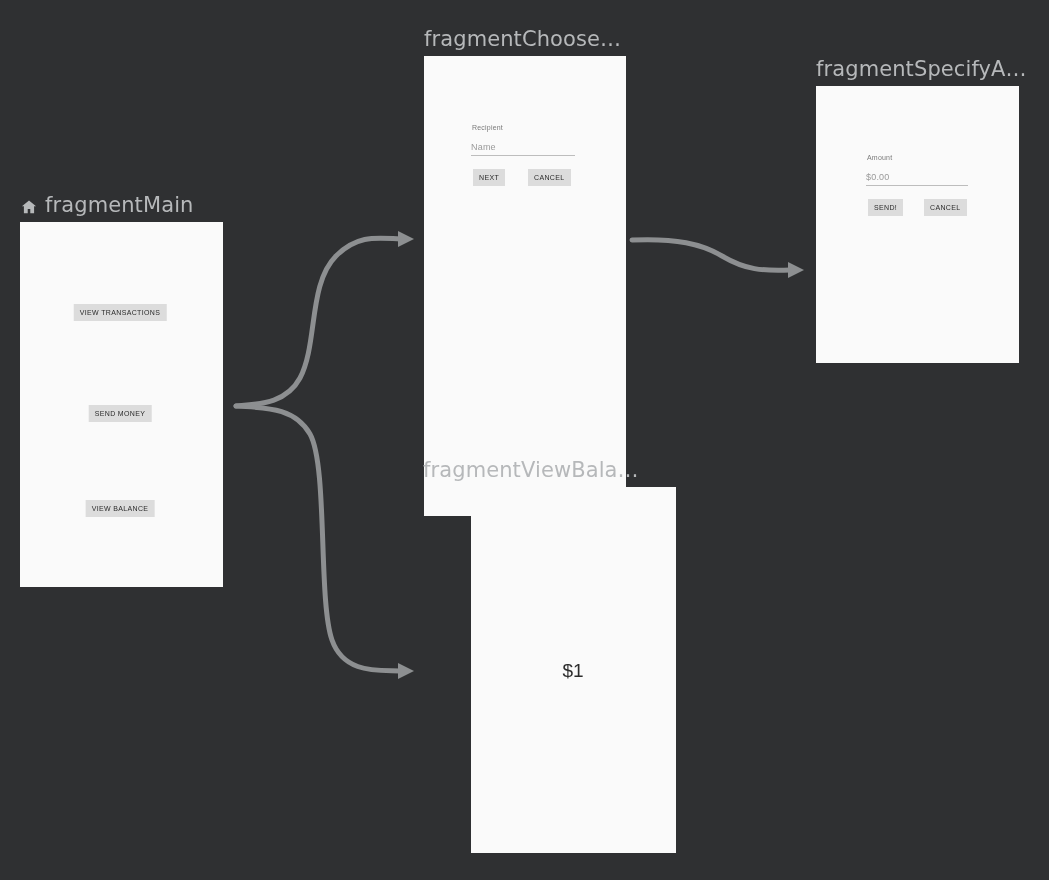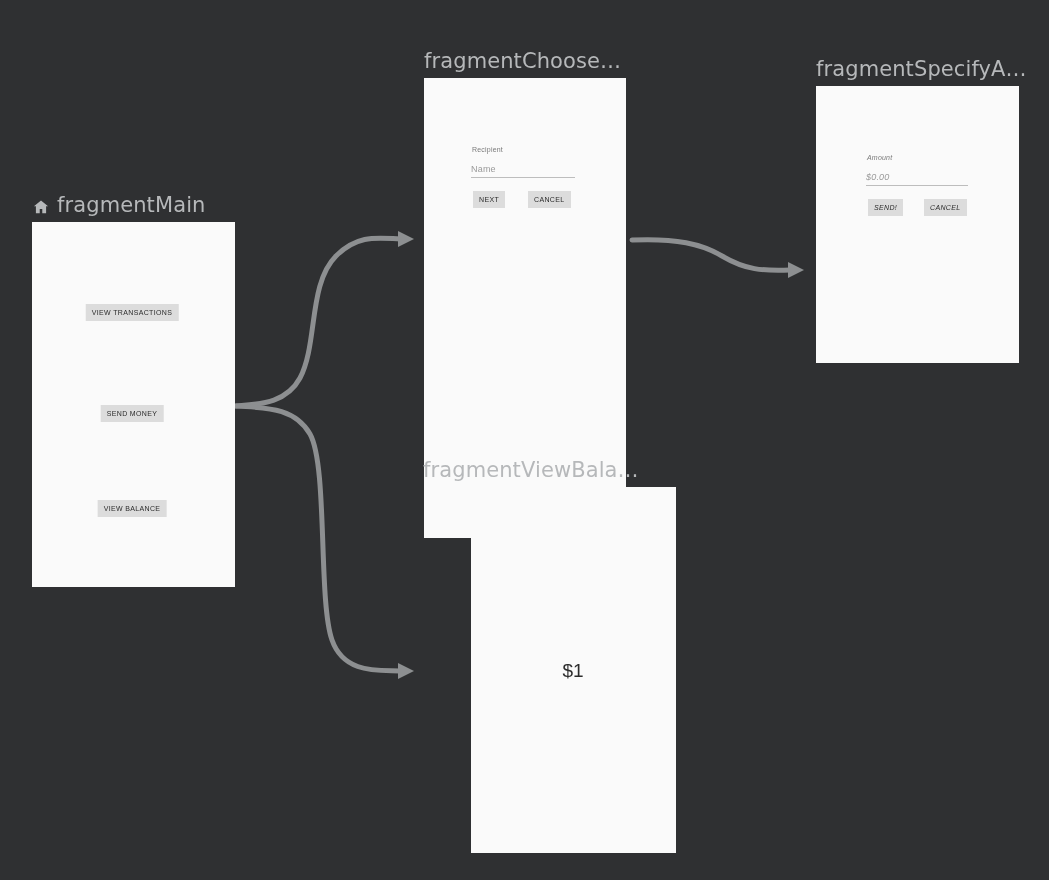--- a/index.html
+++ b/index.html
@@ -124,49 +124,49 @@
         <path d="M 236 406 C 262 408 294 406 310 434 C 328 466 318 600 332 640 C 344 674 378 670 400 671" fill="none" stroke="#8d8f91" stroke-width="5" stroke-linecap="round"></path>
         <path d="M 398 663 L 414 671 L 398 679 Z" fill="#8d8f91"></path>
       </g>
       <g>
         <path d="M 632 240 C 676 238 702 244 722 256 C 746 270 762 271 790 270" fill="none" stroke="#8d8f91" stroke-width="5" stroke-linecap="round"></path>
         <path d="M 788 262 L 804 270 L 788 278 Z" fill="#8d8f91"></path>
       </g>
     </svg>
 
   <div id="nodes">
-      <div class="node" style="left: 32px; top: 222px; width: 203px; height: 365px;">
+      <div class="node" style="left: 20px; top: 222px; width: 203px; height: 365px;">
         <div class="node-title">
           <span class="home-icon"><svg viewBox="0 0 24 24" width="18" height="18" aria-hidden="true">
               <path fill="#b6b8ba" d="M12 3.2 2.6 11h2.6v9.2h5.1v-5.6h3.4v5.6h5.1V11h2.6z"></path>
             </svg></span>
           <span>fragmentMain</span>
         </div>
         <div class="card" style="background: rgb(250, 250, 250);">
           <div class="mini-btn" style="left: 100px; top: 82px;">VIEW TRANSACTIONS</div>
           <div class="mini-btn" style="left: 100px; top: 183px;">SEND MONEY</div>
           <div class="mini-btn" style="left: 100px; top: 278px;">VIEW BALANCE</div>
         </div>
       </div>
-      <div class="node" style="left: 424px; top: 56px; width: 202px; height: 460px; margin-top: 22px;">
+      <div class="node" style="left: 424px; top: 56px; width: 202px; height: 460px;">
         <div class="node-title">
           <span>fragmentChoose…</span>
         </div>
         <div class="card" style="background: rgb(250, 250, 250);">
           <div class="field-label" style="left: 48px; top: 68px;">Recipient</div>
           <div class="field-input" style="left: 47px; top: 86px; width: 104px;">Name</div>
           <div class="mini-btn left" style="left: 49px; top: 113px;">NEXT</div>
           <div class="mini-btn left" style="left: 104px; top: 113px;">CANCEL</div>
         </div>
       </div>
       <div class="node" style="left: 816px; top: 86px; width: 203px; height: 277px;">
         <div class="node-title">
           <span>fragmentSpecifyA…</span>
         </div>
-        <div class="card" style="background: rgb(250, 250, 250); font-style: italic;">
+        <div class="card" style="background: rgb(250, 250, 250);">
           <div class="field-label" style="left: 51px; top: 68px;">Amount</div>
           <div class="field-input" style="left: 50px; top: 86px; width: 102px;">$0.00</div>
           <div class="mini-btn left" style="left: 52px; top: 113px;">SEND!</div>
           <div class="mini-btn left" style="left: 108px; top: 113px;">CANCEL</div>
         </div>
       </div>
       <div class="node" style="left: 423px; top: 487px; width: 205px; height: 366px; padding-left: 48px;">
         <div class="node-title">
           <span>fragmentViewBala…</span>
         </div>

